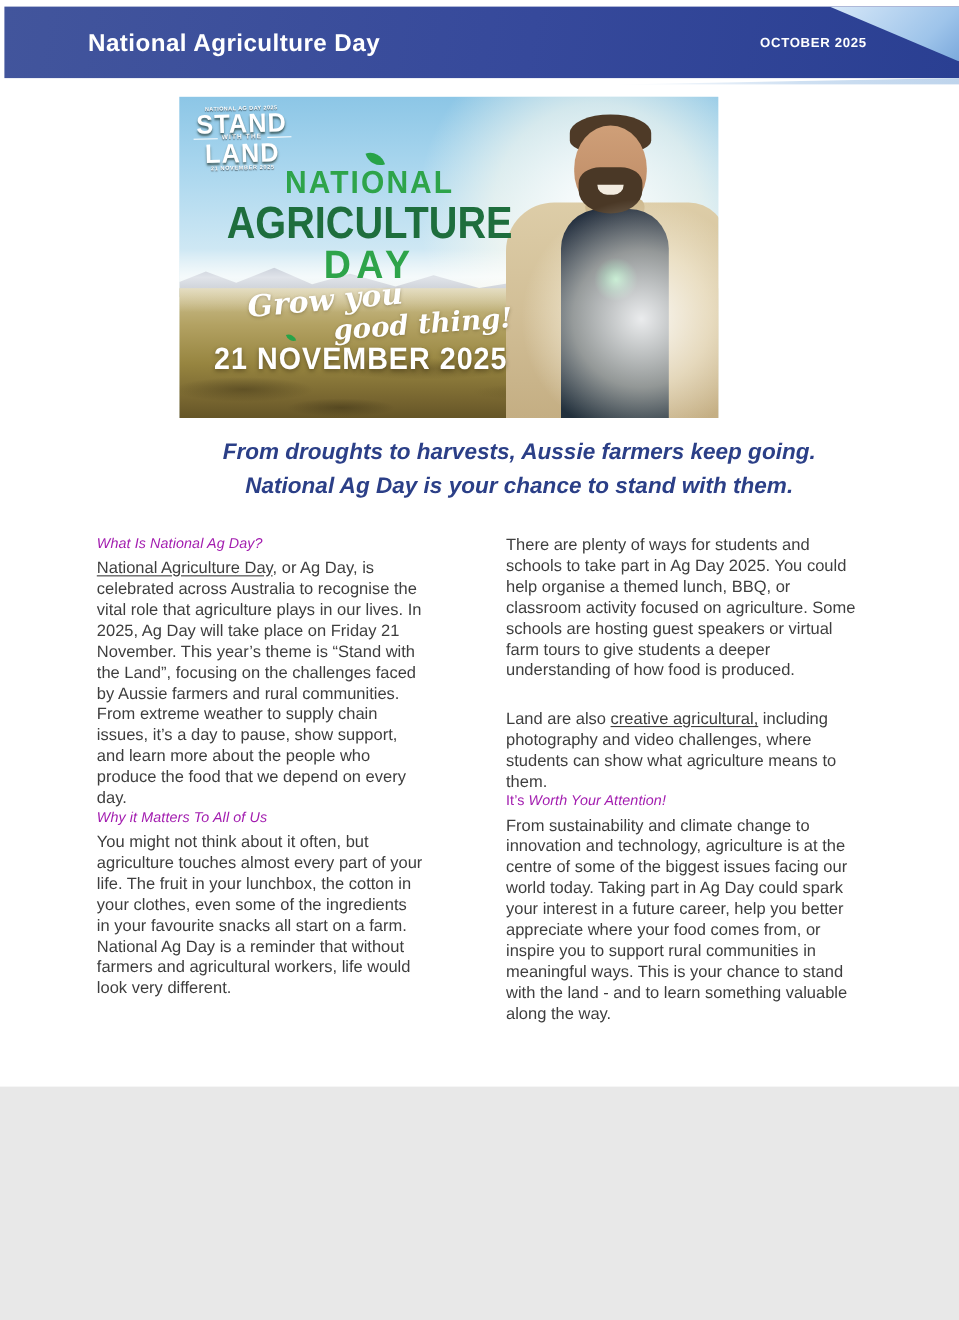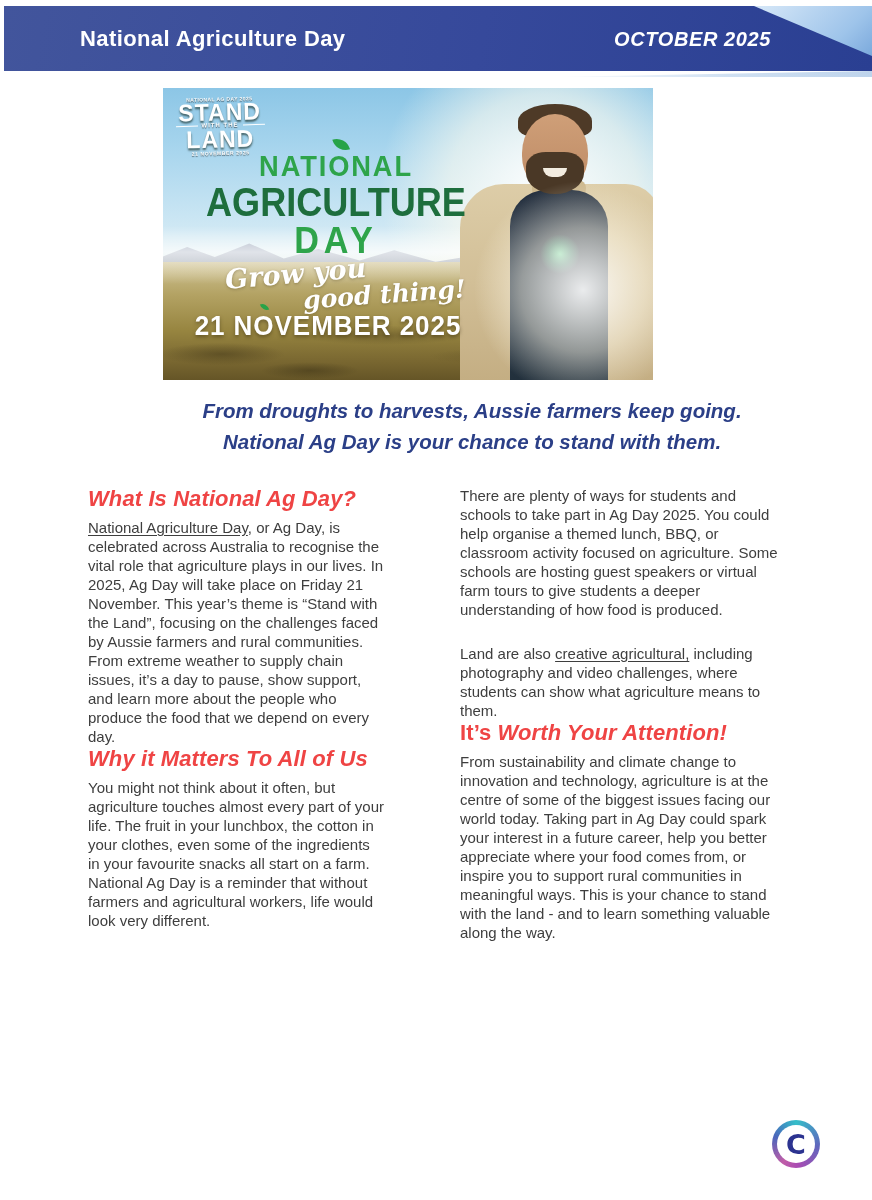--- a/index.html
+++ b/index.html
@@ -1,35 +1,35 @@
 <!DOCTYPE html>
 <html><head>
 <meta charset="utf-8">
 <style>
   * { margin:0; padding:0; box-sizing:border-box; }
   html,body { background:#e8e8e8; }
   body { font-family:"Liberation Sans", sans-serif; }
   .page {
-    position:relative; width:872px; height:1200px; margin:0 auto;
+    position:relative; width:872px; height:988px; margin:0 auto;
     background:#ffffff; overflow:hidden;padding-left:32px;
   }
 
   
   .hdr {
     position:absolute; left:4px; top:6px; right:0; height:65px;
     background:linear-gradient(100deg,#42559c 0%,#36499b 55%,#2a3f92 100%);
     display:flex; align-items:center;
   }
   .hdr-title {
     margin-left:76px; color:#ffffff; font-size:22px; font-weight:700;
     letter-spacing:.4px;
   }
   .hdr-issue {
-    position:absolute; right:101px; top:50%; transform:translateY(-50%);
-    color:#ffffff; font-size:20px; font-weight:700; letter-spacing:.6px;font-style:italic;
+    position:absolute; right:84px; top:50%; transform:translateY(-50%);
+    color:#ffffff; font-size:12px; font-weight:700; letter-spacing:.6px;
   }
   .hdr-corner {
     position:absolute; right:0; top:0; width:118px; height:50px;
     background:linear-gradient(135deg,#d7e8f8 0%,#9ec4ea 70%,#7ba9dc 100%);
     clip-path:polygon(0 0,100% 0,100% 100%);
   }
   .hdr-sliver {
     position:absolute; right:0; top:71px; width:320px; height:6px;
     background:linear-gradient(90deg,rgba(210,227,245,0),#cfe0f2 55%,#bed4ec);
     clip-path:polygon(0 100%,100% 0,100% 100%,0 100%);
@@ -169,21 +169,21 @@
     margin-left:36px;
   }
 
   
   .columns {
     position:absolute; left:88px; top:486px; width:700px;
     display:grid; grid-template-columns:296px 326px; column-gap:76px;
   }
   .article + .article { }
   .article h3 {
-    font-size:22px; font-weight:700; font-style:italic; color:#ef4444;
+    font-size:13px; font-weight:400; font-style:italic; color:#a21caf;
     margin:0 0 6px 0; letter-spacing:.1px;
   }
   .article h3 .upright { font-style:normal; }
   .article p {
     font-size:15px; line-height:19px; color:#3e3e3e; margin:0;
   }
   .article p + p { margin-top:25px; }
   .article a {
     color:#3e3e3e; text-decoration:underline; text-underline-offset:2px; cursor:pointer;
   }

